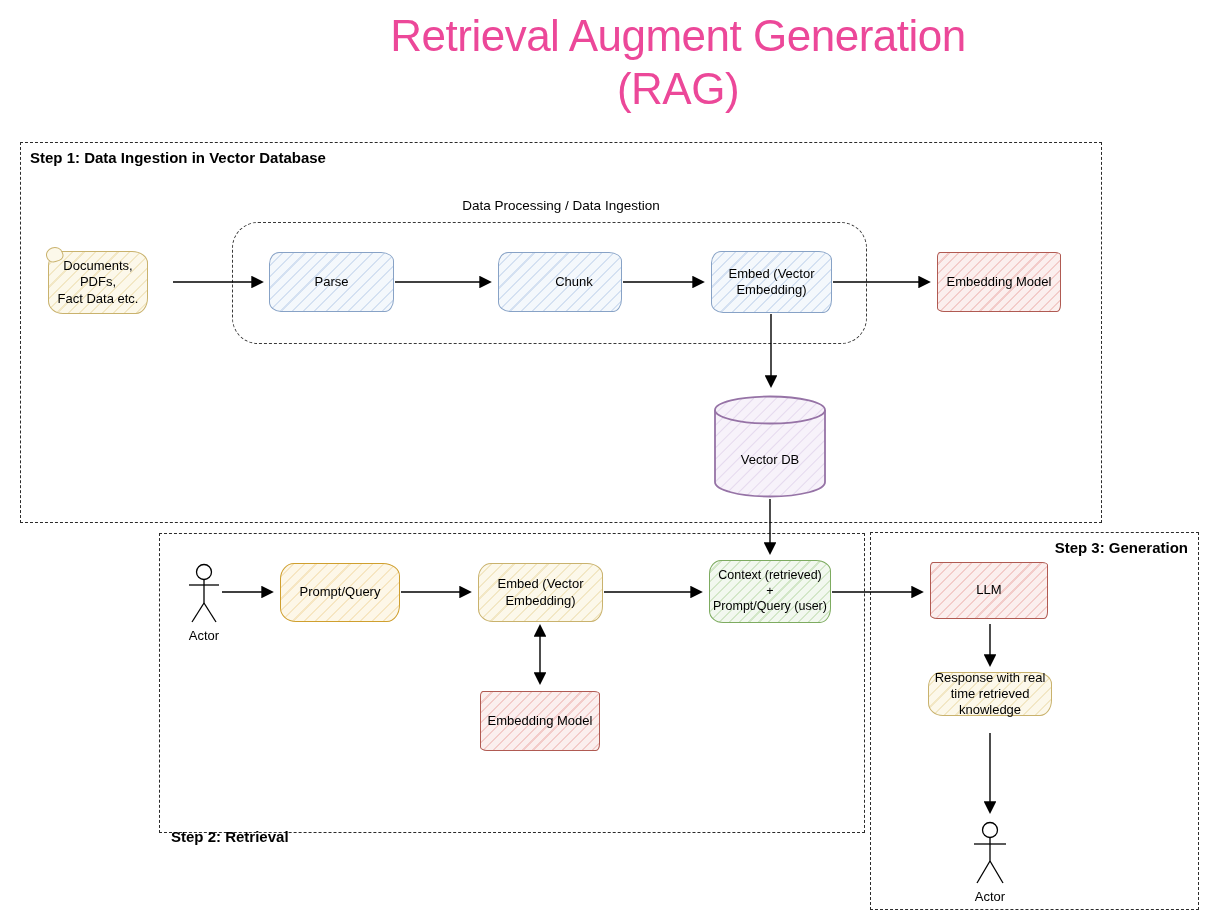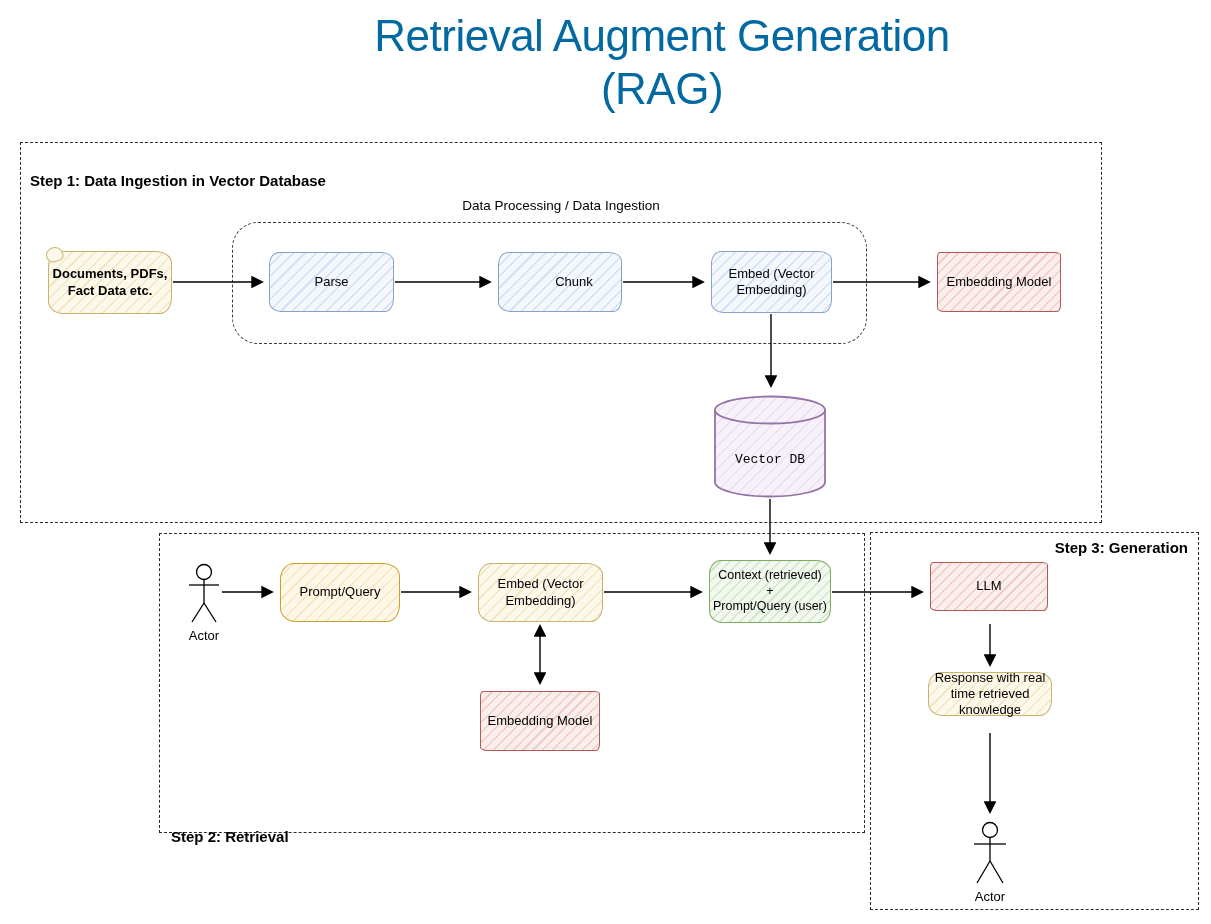--- a/index.html
+++ b/index.html
@@ -1,22 +1,22 @@
 <!DOCTYPE html>
 <html><head>
 <meta charset="utf-8">
 <style>
   html,body{margin:0;padding:0;background:#ffffff;}
   .canvas{
     position:relative;width:1211px;height:924px;background:#ffffff;overflow:hidden;
     font-family:"Liberation Sans", sans-serif;color:#000;
   }
   .title{
-    position:absolute;left:262px;top:10px;width:800px;text-align:center;
-    font-size:44px;line-height:1.2;color:#0369a1;letter-spacing:-0.5px;
+    position:absolute;left:278px;top:10px;width:800px;text-align:center;
+    font-size:44px;line-height:1.2;color:#ec4899;letter-spacing:-0.5px;
   }
   .boundary{
     position:absolute;border:1.4px dashed #2b2b2b;background:transparent;
   }
   .groupbox{
     position:absolute;border:1.4px dashed #3a3a3a;border-radius:26px;background:transparent;
   }
   .steplabel{
     position:absolute;font-size:15px;font-weight:bold;white-space:nowrap;
   }
@@ -57,21 +57,21 @@
     background-image:repeating-linear-gradient(135deg, rgba(140,190,110,0.30) 0 1.5px, transparent 1.5px 7px);
     border:1.8px solid #7dab60;
     border-radius:12px 15px 11px 14px / 14px 11px 15px 12px;
   }
   .node-doc::before{
     content:'';position:absolute;top:-5px;left:-3px;width:15px;height:13px;
     background:#fcf8ea;border:1.6px solid #c9b26d;
     border-radius:55% 60% 40% 50%;transform:rotate(-18deg);
   }
   .ctx{font-size:12.5px;}
-  .cyl{position:absolute;font-family:Liberation Mono, monospace;}
+  .cyl{position:absolute;}
   .cyl-label{
     position:absolute;left:0;top:56%;width:100%;text-align:center;font-size:13px;
   }
   .actor-label{
     position:absolute;font-size:13px;text-align:center;white-space:nowrap;
   }
   .overlay{
     position:absolute;left:0;top:0;pointer-events:none;z-index:6;
   }
 </style>
@@ -82,28 +82,28 @@
 
   <div class="title">
     <div>Retrieval Augment Generation</div>
     <div>(RAG)</div>
   </div>
 
   <div class="boundary" style="left:20px;top:142px;width:1080px;height:379px;"></div>
   <div class="boundary" style="left:159px;top:533px;width:704px;height:298px;"></div>
   <div class="boundary" style="left:870px;top:532px;width:327px;height:376px;"></div>
 
-  <div class="steplabel" style="left:30px;top:149px;margin-top:23px;">Step 1: Data Ingestion in Vector Database</div>
+  <div class="steplabel" style="left:30px;top:149px;">Step 1: Data Ingestion in Vector Database</div>
   <div class="steplabel" style="left:171px;top:806px;margin-top:22px;">Step 2: Retrieval</div>
   <div class="steplabel" style="left:948px;top:539px;width:240px;text-align:right;">Step 3: Generation</div>
 
   <div class="groupbox" style="left:232px;top:222px;width:633px;height:120px;"></div>
   <div class="grouplabel" style="left:411px;top:198px;width:300px;">Data Processing / Data Ingestion</div>
 
-  <div class="node node-yellow node-doc" style="left:48px;top:251px;width:124px;height:63px;font-weight:bold;">
+  <div class="node node-yellow node-doc" style="left:48px;top:251px;width:100px;height:63px;">
     <span>Documents, PDFs,
 Fact Data etc.</span>
   </div>
   <div class="node node-blue" style="left:269px;top:252px;width:125px;height:60px;">
     <span>Parse</span>
   </div>
   <div class="node node-blue" style="left:498px;top:252px;width:124px;height:60px;padding-left:30px;">
     <span>Chunk</span>
   </div>
   <div class="node node-blue" style="left:711px;top:251px;width:121px;height:62px;">
@@ -137,21 +137,21 @@
   </div>
   <div class="node node-green ctx" style="left:709px;top:560px;width:122px;height:63px;">
     <span>Context (retrieved)
 +
 Prompt/Query (user)</span>
   </div>
   <div class="node node-red" style="left:480px;top:691px;width:120px;height:60px;">
     <span>Embedding Model</span>
   </div>
 
-  <div class="node node-red" style="left:930px;top:562px;width:118px;height:49px;">
+  <div class="node node-red" style="left:930px;top:562px;width:118px;height:57px;">
     <span>LLM</span>
   </div>
   <div class="node node-yellow" style="left:928px;top:672px;width:124px;height:44px;">
     <span>Response with real
 time retrieved
 knowledge</span>
   </div>
 
   <div class="actor-label" style="left:174px;top:628px;width:60px;">Actor</div>
   <div class="actor-label" style="left:960px;top:889px;width:60px;">Actor</div>

